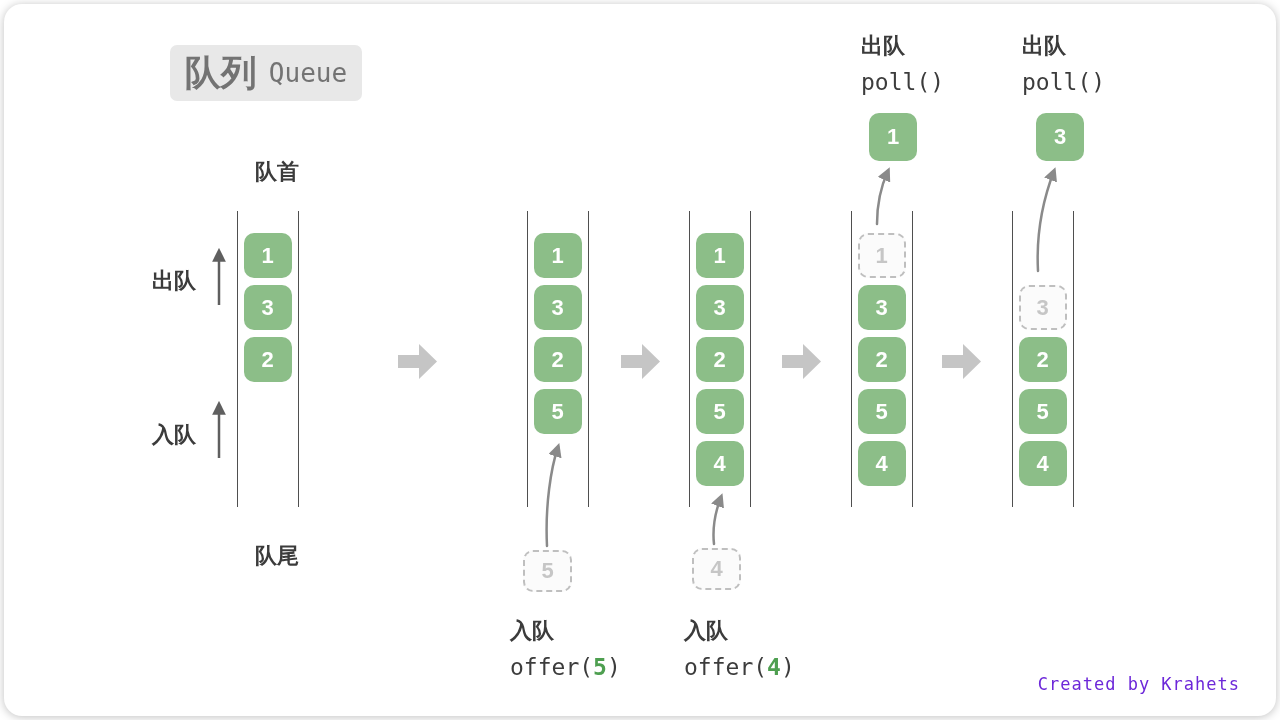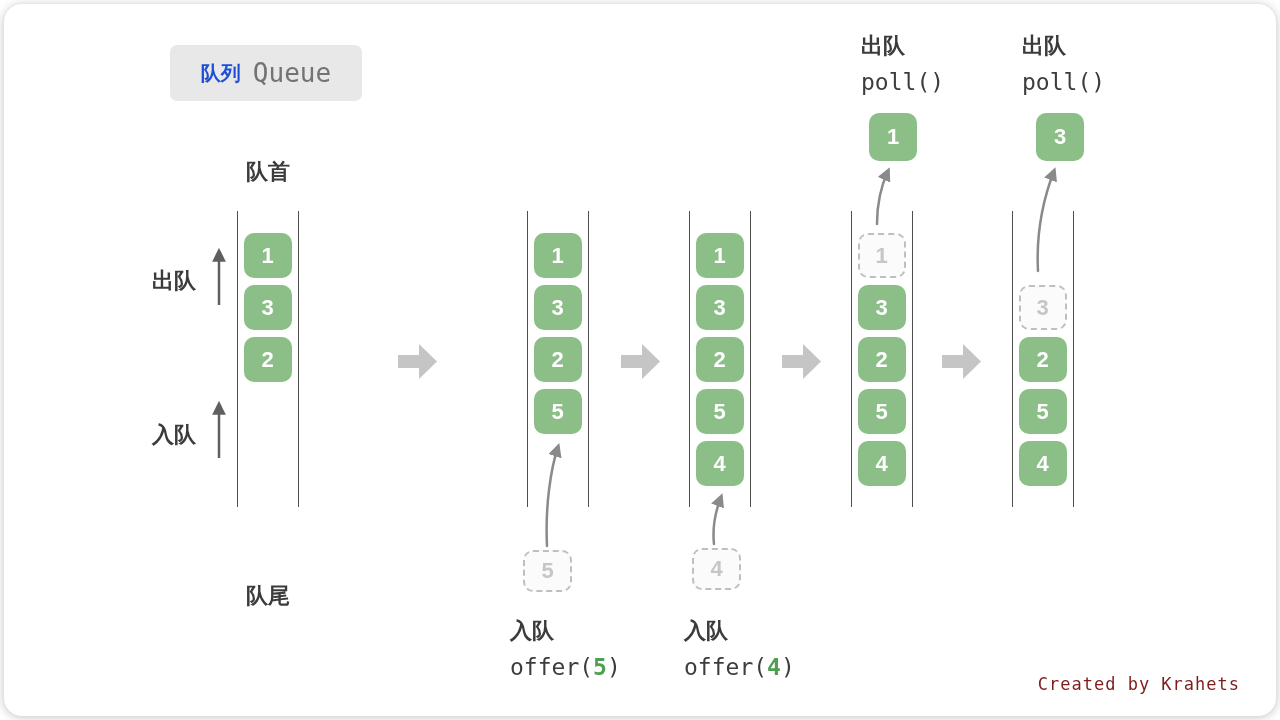--- a/index.html
+++ b/index.html
@@ -11,25 +11,25 @@
     position:absolute;left:4px;top:4px;right:4px;bottom:4px;
     background:#ffffff;border-radius:18px;
     box-shadow:0 1px 10px rgba(0,0,0,0.25);
   }
   
   .title-box{
     position:absolute;left:170px;top:45px;width:192px;height:56px;
     background:#e8e8e8;border-radius:7px;
     display:flex;align-items:center;justify-content:center;gap:12px;
   }
-  .title-zh{font-size:20px;font-weight:700;color:#1d4ed8;}
+  .title-zh{font-size:36px;font-weight:700;color:#737373;}
   .title-en{font-family:"DejaVu Sans Mono","Liberation Mono",monospace;font-size:26px;color:#737373;}
   
   .lbl{position:absolute;font-size:22px;font-weight:700;color:#3b3b3b;white-space:nowrap;}
-  .q-top-lbl{width:62px;text-align:center;}
+  .q-top-lbl{width:62px;text-align:right;}
   
   .queue{
     position:absolute;top:211px;height:296px;width:62px;
     border-left:1.5px solid #4f4f4f;border-right:1.5px solid #4f4f4f;
     box-sizing:border-box;
   }
   .cell{
     position:absolute;left:5.5px;width:48px;height:45px;border-radius:10px;
     display:flex;align-items:center;justify-content:center;
     font-size:22px;font-weight:700;
@@ -59,36 +59,36 @@
     font-family:"DejaVu Sans Mono","Liberation Mono",monospace;
     font-size:23px;color:#3c3c3c;display:block;
   }
   .caption .code .arg{color:#4e9f50;font-weight:700;}
   
   #overlay{position:absolute;left:0;top:0;width:1280px;height:720px;pointer-events:none;}
   
   .footer{
     position:absolute;right:40px;top:674px;
     font-family:"DejaVu Sans Mono","Liberation Mono",monospace;
-    font-size:17px;color:#7f1d1d;letter-spacing:1px;
+    font-size:17px;color:#6d28d9;letter-spacing:1px;
   }
 </style>
 </head>
 <body>
 
 <div id="canvas">
   <div class="card"></div>
 
   <div class="title-box">
     <span class="title-zh">队列</span>
     <span class="title-en">Queue</span>
   </div>
 
   <div class="lbl q-top-lbl" style="left:237px;top:157px;">队首</div>
-  <div class="lbl q-top-lbl" style="left:237px;top:541px;margin-top:40px;">队尾</div>
+  <div class="lbl q-top-lbl" style="left:237px;top:541px;">队尾</div>
   <div class="lbl" style="left:152px;top:266px;">出队</div>
   <div class="lbl" style="left:152px;top:420px;">入队</div>
 
   <div class="queue" style="left:237px;">
     <div class="cell solid s0">1</div>
     <div class="cell solid s1">3</div>
     <div class="cell solid s2">2</div>
   </div>
 
   <div class="queue" style="left:527px;">

